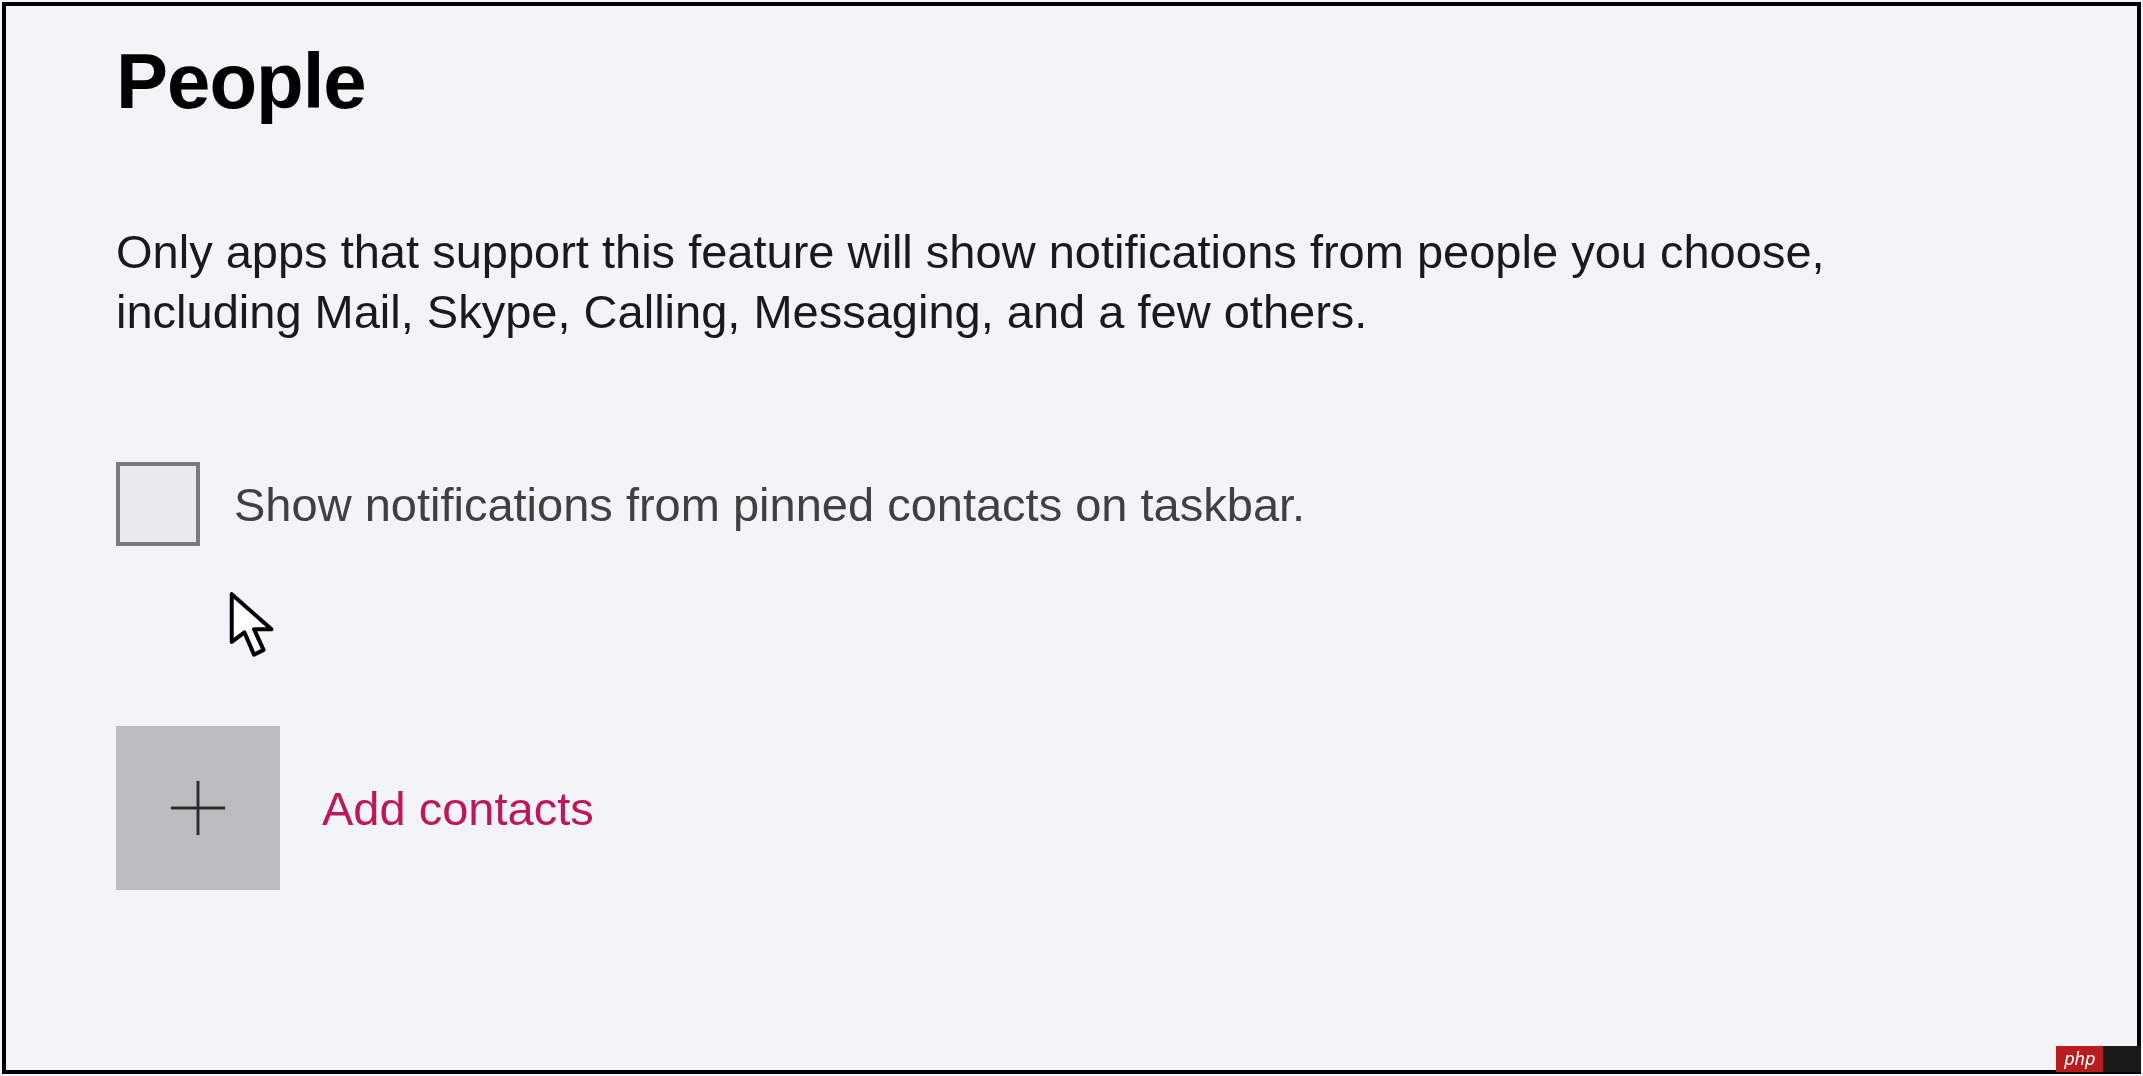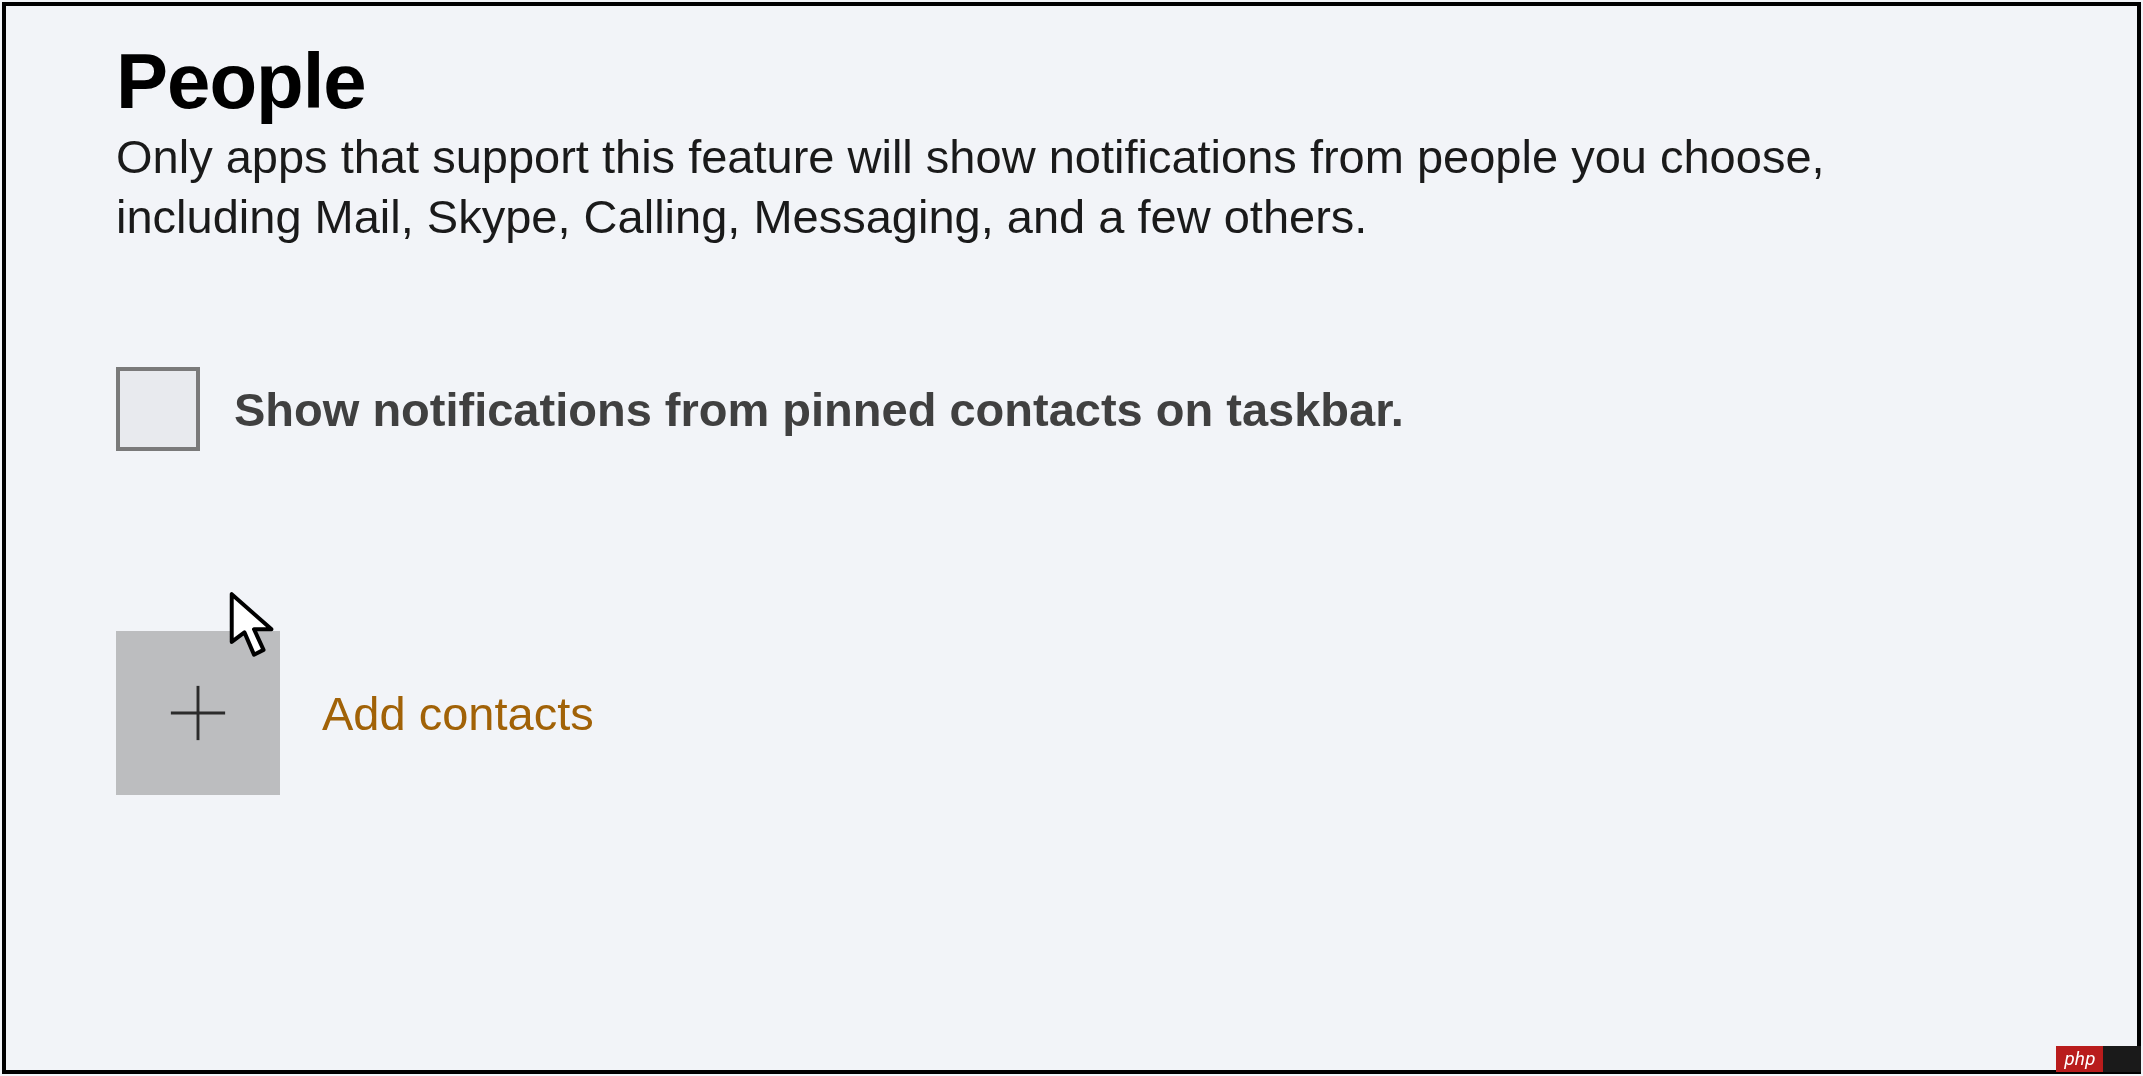--- a/index.html
+++ b/index.html
@@ -25,20 +25,21 @@
       bottom: 2px;
       background: #f2f4f8;
       border: 4px solid #000000;
       padding: 30px 110px 40px 110px;
     }
 
     .heading {
       font-size: 78px;
       font-weight: 600;
       color: #000000;
+      margin-bottom: 95px;
       letter-spacing: -1px;
     }
 
     .description {
       font-size: 47px;
       font-weight: 400;
       color: #1a1a1a;
       line-height: 1.28;
       margin-bottom: 120px;
       max-width: 1860px;
@@ -56,21 +57,21 @@
       width: 84px;
       height: 84px;
       border: 4px solid #7a7a7a;
       background: #e8eaee;
       cursor: pointer;
       flex-shrink: 0;
     }
 
     .checkbox-label {
       font-size: 47px;
-      font-weight: 700;
+      font-weight: 400;
       color: #404040;
       cursor: pointer;
     }
 
     .add-row {
       display: flex;
       align-items: center;
       gap: 42px;
     }
 
@@ -86,21 +87,21 @@
     }
 
     .add-tile svg {
       width: 62px;
       height: 62px;
     }
 
     .add-label {
       font-size: 47px;
       font-weight: 400;
-      color: #a16207;
+      color: #be185d;
       cursor: pointer;
     }
 
     .cursor-overlay {
       position: absolute;
       left: 222px;
       top: 585px;
       width: 52px;
       height: 70px;
       pointer-events: none;

